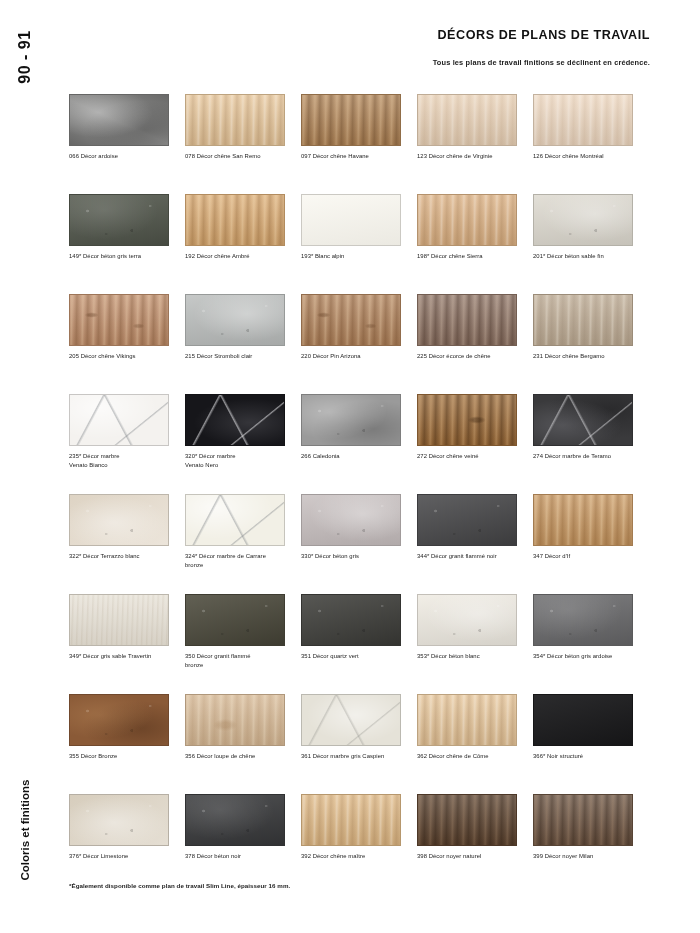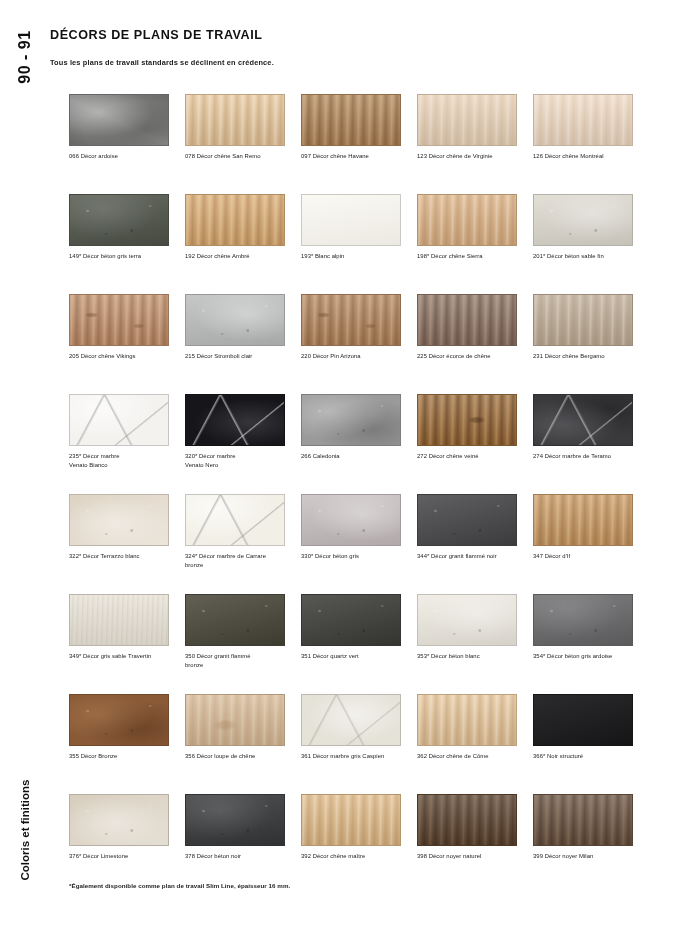--- a/index.html
+++ b/index.html
@@ -45,21 +45,21 @@
     font-size: 11.5px;
     font-weight: 700;
     color: #111;
   }
 
   
   .header {
     position: absolute;
     left: 50px; top: 28px;
     width: 600px;
-    text-align: left;
+    text-align: right;
   }
   .page-title {
     font-size: 12.6px;
     font-weight: 700;
     letter-spacing: 0.55px;
     color: #111;
     margin: 0;
   }
   .page-subtitle {
     margin: 16px 0 0 0;
@@ -126,21 +126,21 @@
   <div class="rail-page-number">
     <span>90 - 91</span>
   </div>
 
   <div class="rail-section">
     <span>Coloris et finitions</span>
   </div>
 
   <div class="header">
     <h1 class="page-title">DÉCORS DE PLANS DE TRAVAIL</h1>
-    <p class="page-subtitle">Tous les plans de travail standards se déclinent en crédence.</p>
+    <p class="page-subtitle">Tous les plans de travail finitions se déclinent en crédence.</p>
   </div>
 
   <div class="grid" id="swatch-grid">
       <div class="grid-row">
         <div class="cell">
           <div class="swatch" style="background-color: rgb(125, 125, 124);">
             <div class="sheen" style="background-image: radial-gradient(at 30% 35%, rgba(255, 255, 255, 0.3), transparent 55%), radial-gradient(at 76% 70%, rgba(0, 0, 0, 0.26), transparent 58%), linear-gradient(24deg, rgba(0, 0, 0, 0.18), rgba(255, 255, 255, 0.16) 48%, rgba(0, 0, 0, 0.16));"></div>
           </div>
           <div class="cell-label">066 Décor ardoise</div>
         </div>

